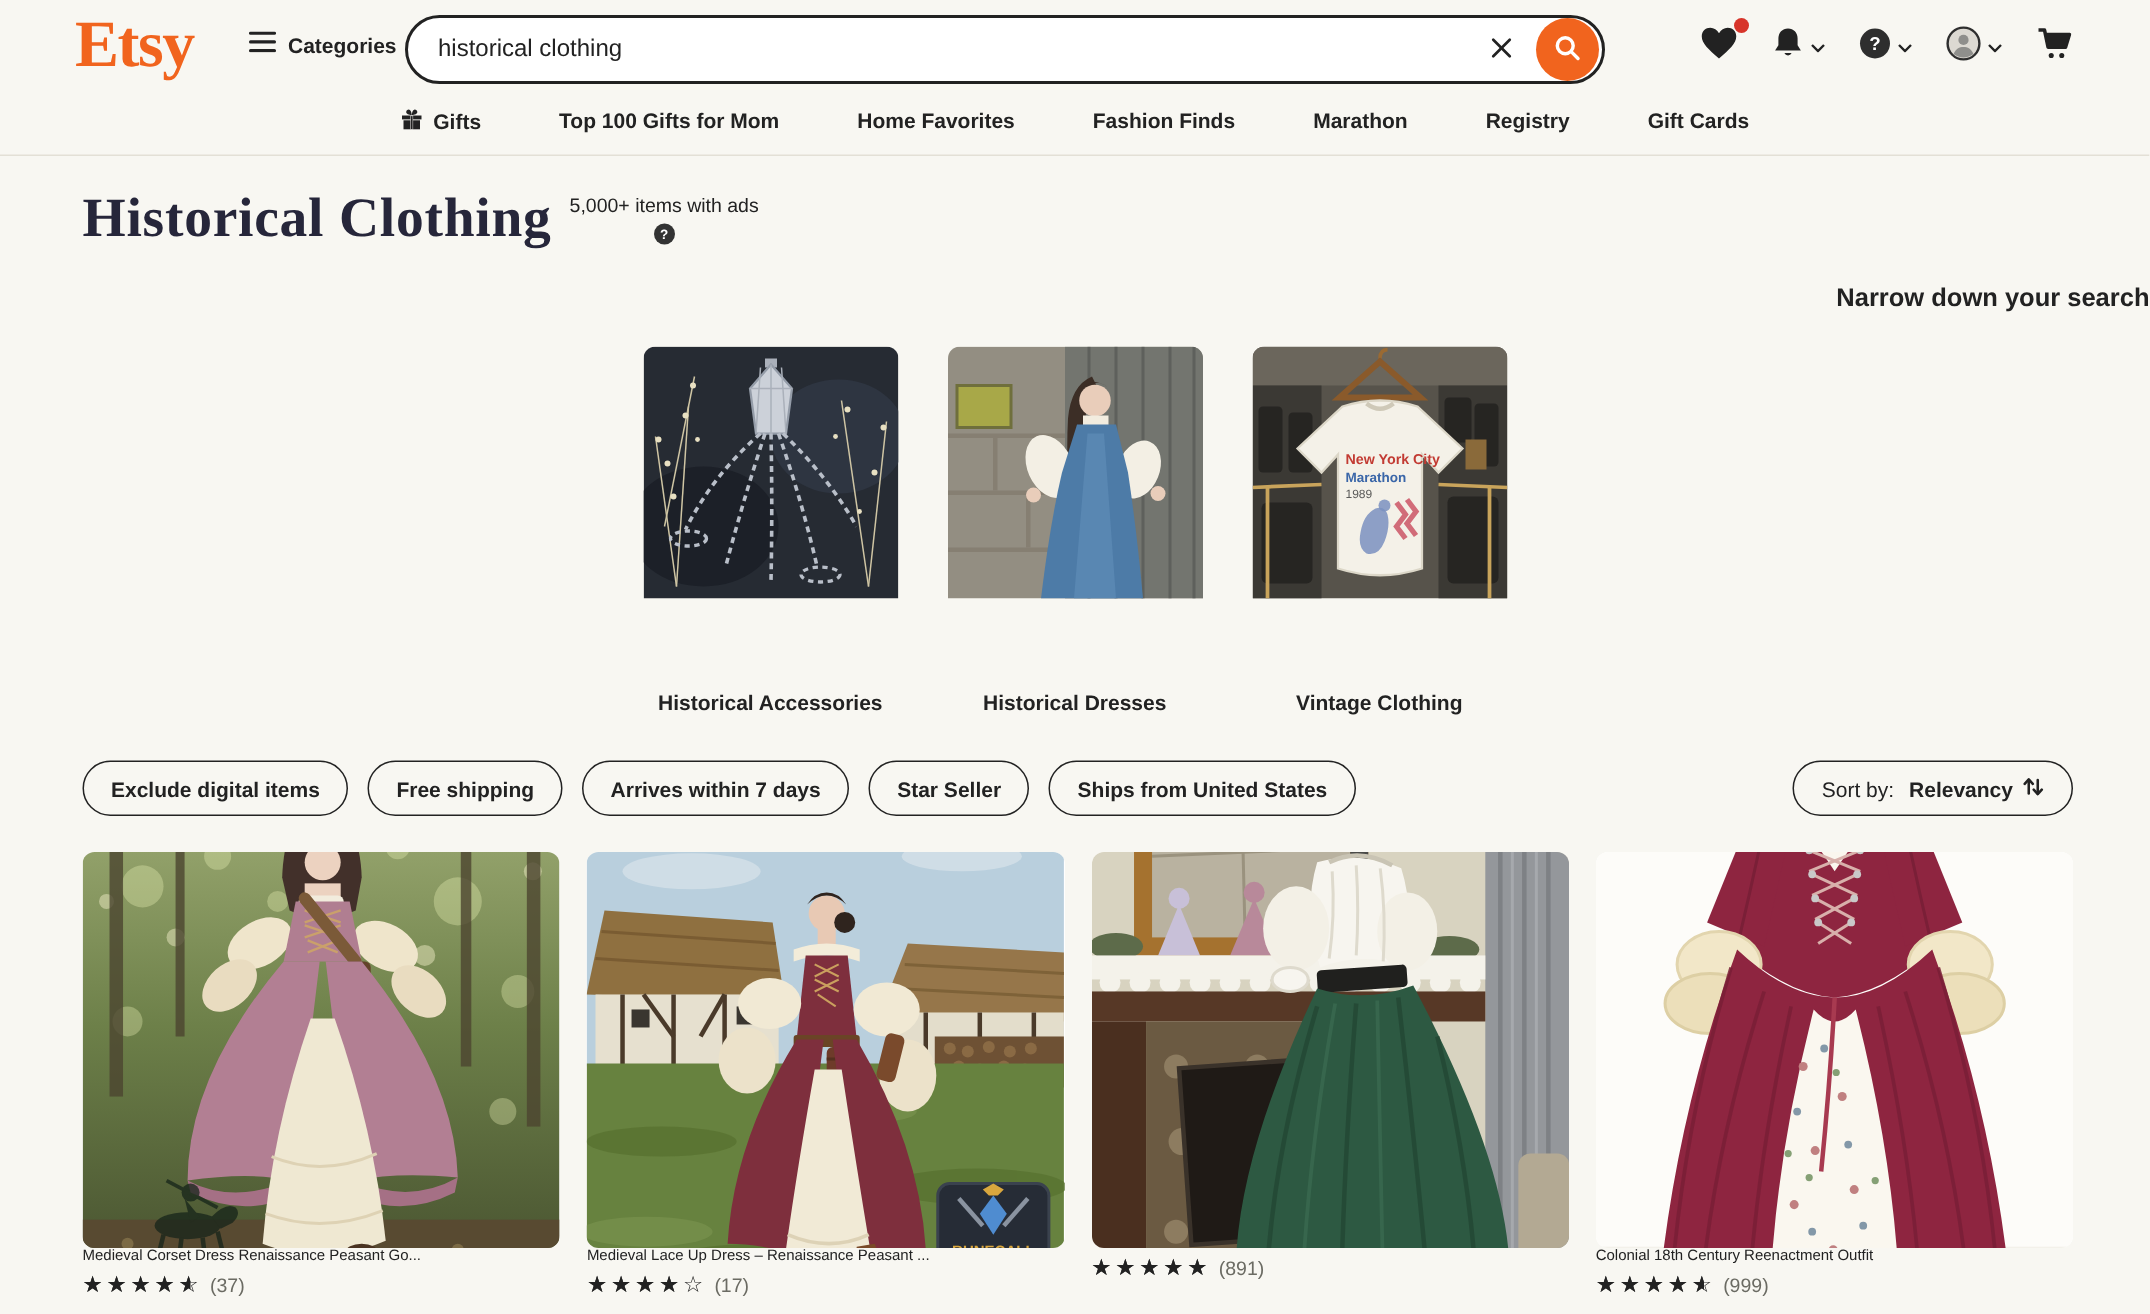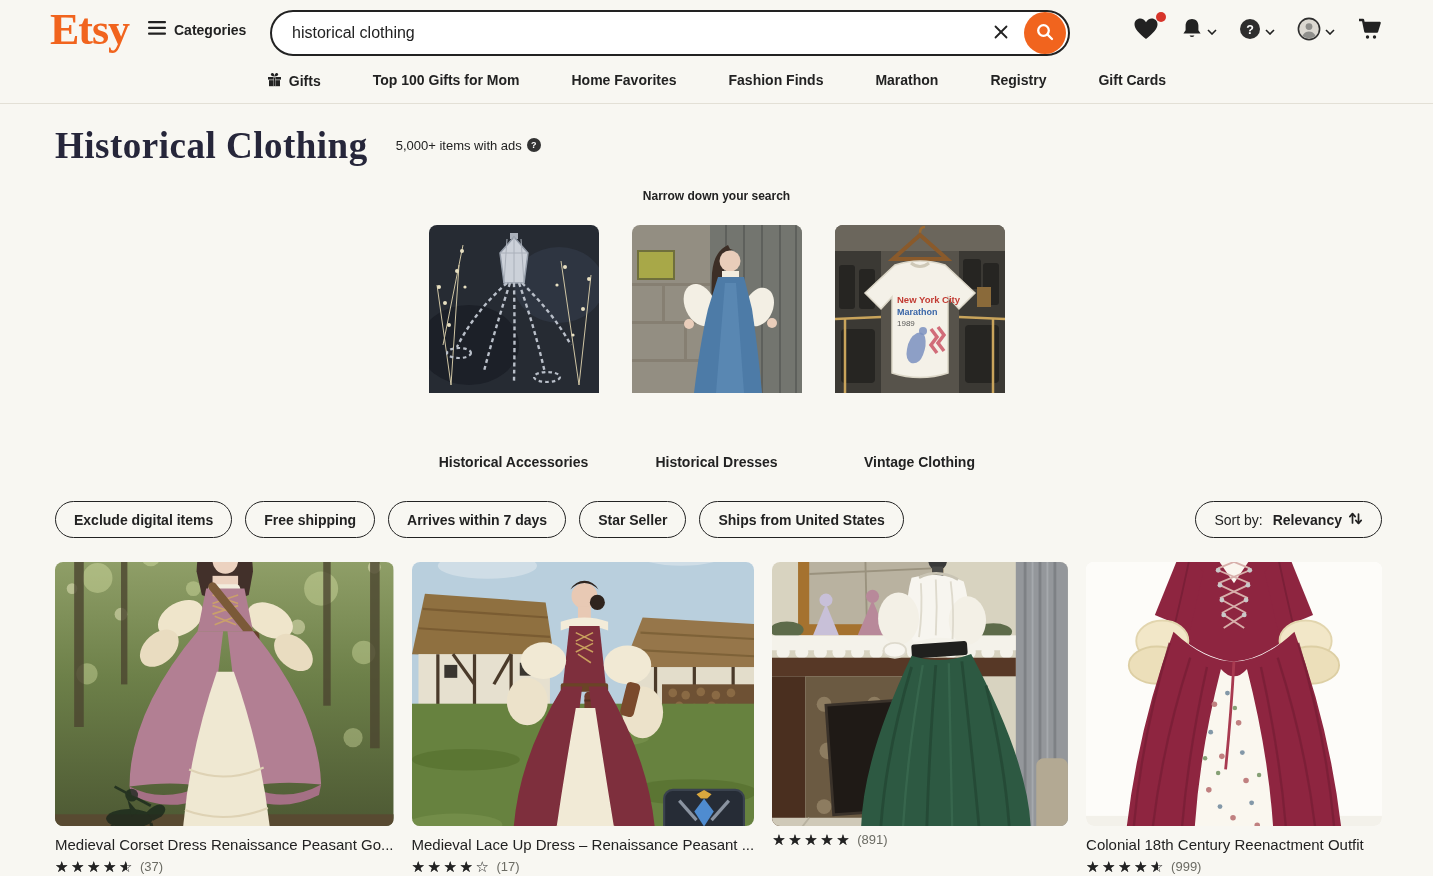--- a/index.html
+++ b/index.html
@@ -12,21 +12,21 @@
   button { font-family:inherit; background:none; border:none; cursor:pointer; color:inherit; }
 
   
   .header-top { position:relative; height:64px; }
   .logo {
     position:absolute; left:50px; top:4px;
     font-family:"Liberation Serif", serif; font-weight:700;
     font-size:44px; color:#F1641E; letter-spacing:-1px; text-decoration:none; cursor:pointer;
   }
   .categories-btn {
-    position:absolute; left:148px; top:21px;
+    position:absolute; left:166px; top:21px;
     display:flex; align-items:center; gap:8px;
     font-size:14px; font-weight:700; color:#222;
   }
   .searchbar {
     position:absolute; left:270px; top:10px; width:800px; height:46px;
     background:#fff; border:2px solid #222; border-radius:24px;
     display:flex; align-items:center;
   }
   .searchbar input {
     flex:1; height:100%; border:none; outline:none; background:transparent;
@@ -47,48 +47,48 @@
   .header-nav {
     height:40px; display:flex; justify-content:center; align-items:flex-start; gap:48px;
     padding-top:4px;
     border-bottom:1px solid #e3e0d6;
   }
   .nav-item { display:flex; align-items:center; gap:7px; font-size:14px; font-weight:700; color:#222; padding:4px 2px; }
 
   
   .title-row { display:flex; align-items:center; margin:20px 0 0 55px; }
   .page-title { font-family:"Liberation Serif", serif; font-weight:600; font-size:37px; color:#26263a; letter-spacing:.5px; }
-  .meta { margin-left:28px; font-size:13px; color:#222; display:flex; align-items:flex-start; gap:5px; }
+  .meta { margin-left:12px; font-size:13px; color:#222; display:flex; align-items:center; gap:5px;flex-direction:column; }
   .info-dot {
     width:14px; height:14px; border-radius:50%; background:#333; color:#fff;
     font-size:9px; font-weight:700; display:inline-flex; align-items:center; justify-content:center;
   }
 
   
-  .narrow-heading { text-align:center; margin-top:22px; font-size:12px; font-weight:700; color:#222; }
+  .narrow-heading { text-align:right; margin-top:22px; font-size:17px; font-weight:700; color:#222; }
   .cat-cards { display:flex; justify-content:center; gap:33px; margin-top:22px; }
   .cat-card { width:170px; text-align:center; cursor:pointer; }
   .cat-img { width:170px; height:216px; border-radius:8px; overflow:hidden; display:block; }
   .cat-label { margin-top:13px; font-size:14px; font-weight:700; color:#222; }
 
   
   .filters { margin:31px 51px 0 55px; display:flex; gap:13px; align-items:center; }
   .pill {
     height:37px; padding:0 18px; border:1.5px solid #222; border-radius:22px;
     font-size:14px; font-weight:700; color:#222; display:flex; align-items:center; gap:6px; background:transparent;
   }
   .sort-pill { margin-left:auto; font-weight:400; }
   .sort-pill b { font-weight:700; margin-left:4px; }
 
   
   .products { margin:24px 51px 0 55px; display:grid; grid-template-columns:repeat(4,1fr); gap:18px; }
   .product-card { cursor:pointer; }
   .product-img { width:100%; height:264px; border-radius:8px; overflow:hidden; display:block; background:#fff; }
   .product-img svg { display:block; width:100%; height:100%; }
-  .product-title { margin-top:10px; font-size:15px; color:#222; white-space:nowrap; overflow:hidden; }
+  .product-title { margin-top:0; font-size:10px; color:#222; white-space:nowrap; overflow:hidden; }
   .rating-row { margin-top:5px; display:flex; align-items:center; gap:5px; height:17px; }
   .stars { display:flex; }
   .star { position:relative; display:inline-block; width:16px; height:17px; font-size:15px; line-height:17px; color:#222; }
   .star .star-base { position:absolute; left:0; top:0; }
   .star .star-fill { position:absolute; left:0; top:0; overflow:hidden; white-space:nowrap; }
   .review-count { font-size:13px; color:#6b6b63; }
 </style>
 </head>
 <body>
 

